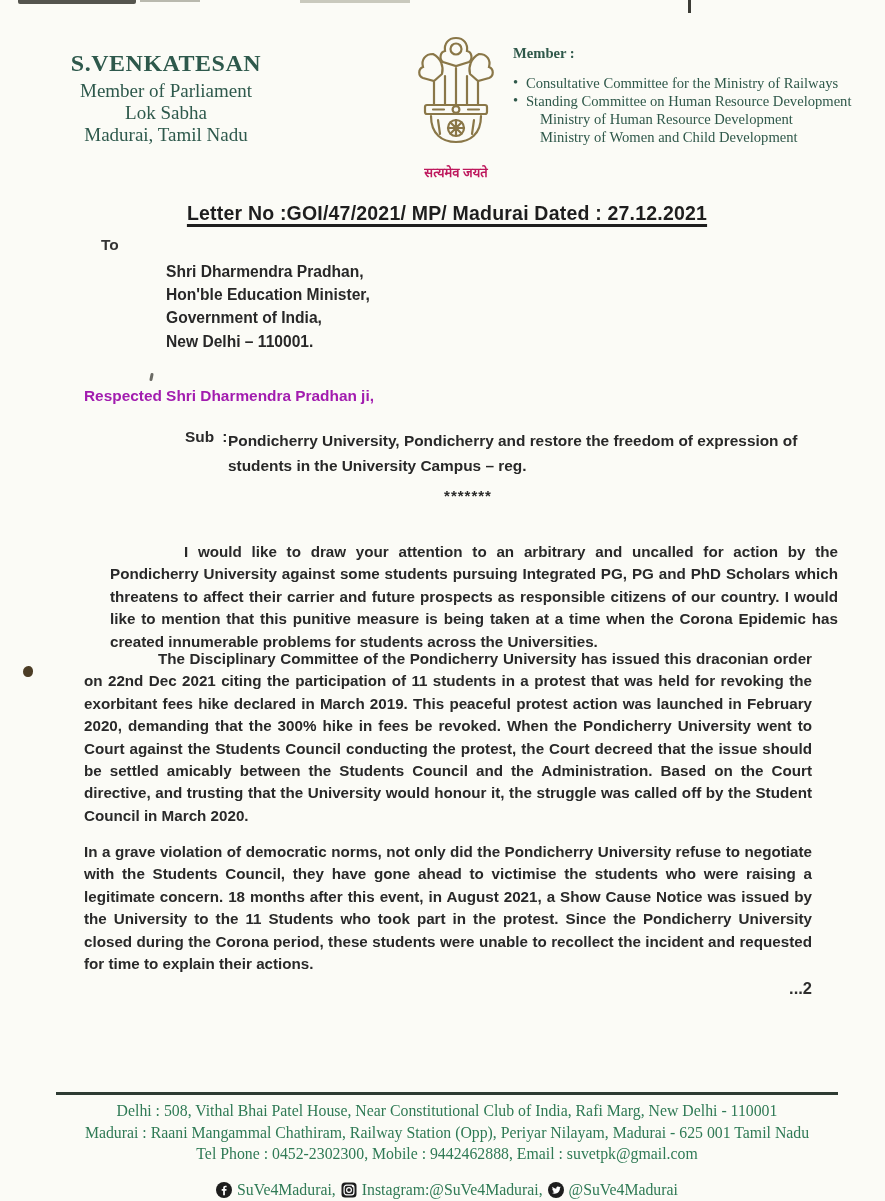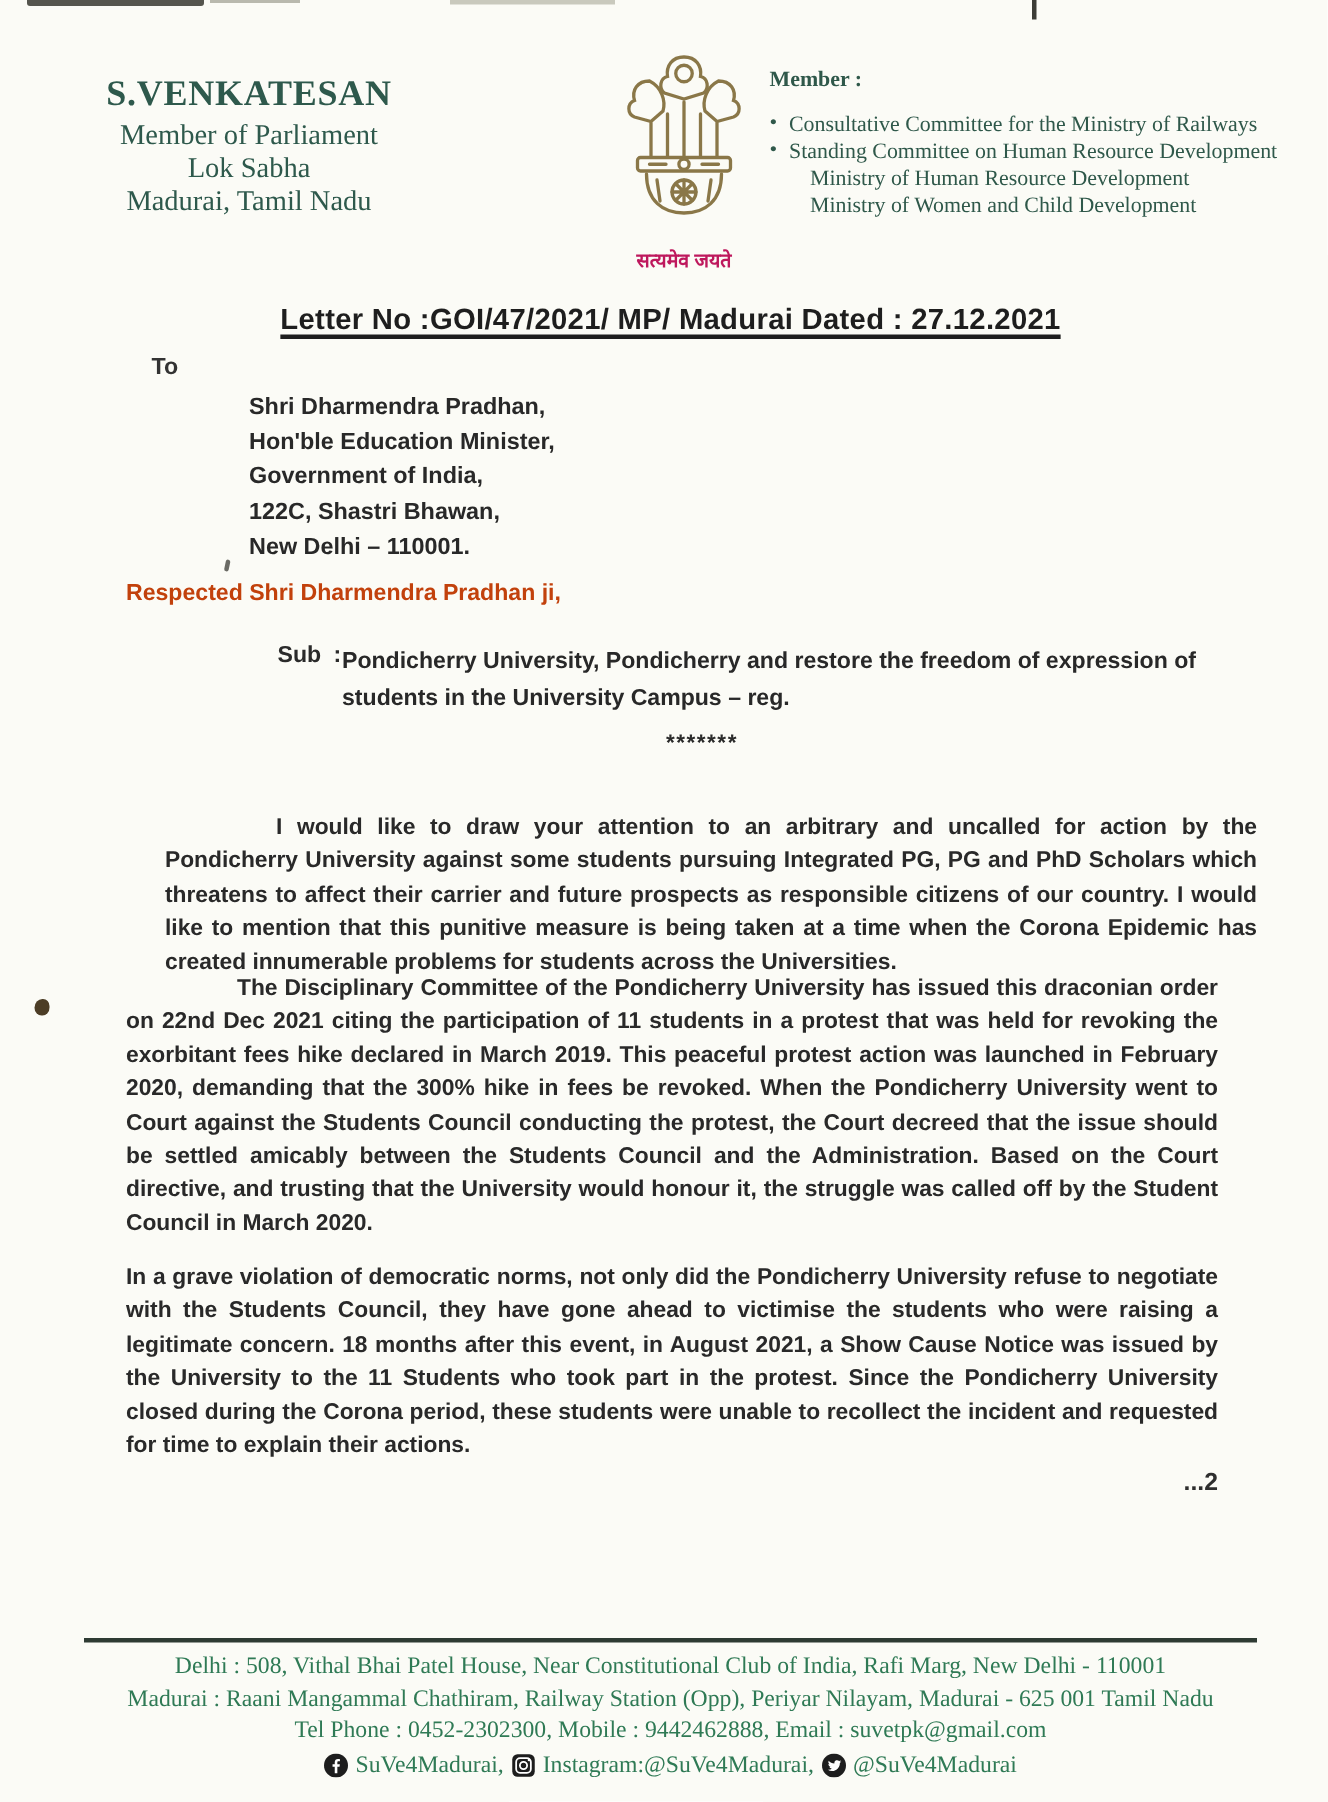--- a/index.html
+++ b/index.html
@@ -48,21 +48,21 @@
   .ref-line {
     position:absolute; left:78px; top:202px; width:738px; text-align:center;
     font-size:19.5px; font-weight:700; color:#1e1e1e; letter-spacing:.2px;
   }
   .ref-line span { text-decoration:underline; text-decoration-thickness:2.5px; text-underline-offset:4px; }
 
   .to-label { position:absolute; left:101px; top:236px; font-size:15.5px; font-weight:700; color:#333; }
 
   .address { position:absolute; left:166px; top:260px; font-size:15.6px; font-weight:700; line-height:23.2px; color:#282828; }
 
-  .salutation { position:absolute; left:84px; top:387px; font-size:15.4px; font-weight:700; color:#c2410c; }
+  .salutation { position:absolute; left:84px; top:387px; font-size:15.4px; font-weight:700; color:#a21caf; }
 
   .sub-label { position:absolute; left:185px; top:428px; font-size:15.4px; font-weight:700; word-spacing:4px; }
   .sub-lines { position:absolute; left:228px; top:428px; width:586px; font-size:15.4px; font-weight:700; line-height:25.4px; color:#282828; }
   .separator { position:absolute; left:228px; top:487px; width:480px; text-align:center; font-size:15px; font-weight:700; letter-spacing:1px; }
 
   .body-par {
     position:absolute; left:84px; width:728px;
     font-size:15.2px; font-weight:700; color:#292929;
     line-height:22.4px; text-align:justify;
   }
@@ -72,21 +72,21 @@
 
   .page-indicator { position:absolute; left:690px; top:979px; width:122px; text-align:right; font-size:16.5px; font-weight:700; color:#2e2e2e; }
 
   
   .footer-rule { position:absolute; left:56px; top:1092px; width:782px; height:3px; background:#2e3b33; }
   .footer {
     position:absolute; left:56px; top:1100px; width:782px; text-align:center;
     color:#2f7a55; font-family:"Liberation Serif", serif;
     font-size:15.8px; line-height:21.6px;
   }
-  .social-line { margin-top:1px; display:flex; justify-content:center; align-items:center; gap:5px; }
+  .social-line { margin-top:14px; display:flex; justify-content:center; align-items:center; gap:5px; }
   .sicon { display:inline-block; width:16px; height:16px; vertical-align:-2px; }
 </style>
 </head>
 <body>
 
 <div class="page">
 
   <div class="art art-streak1"></div>
   <div class="art art-streak2"></div>
   <div class="art art-smudge"></div>
@@ -141,21 +141,20 @@
 
   <div class="ref-line">
     <span>Letter No :GOI/47/2021/ MP/ Madurai  Dated :  27.12.2021</span>
   </div>
 
   <div class="to-label">To</div>
   <div class="address">
     <div>Shri Dharmendra Pradhan,</div>
     <div>Hon'ble Education Minister,</div>
     <div>Government of India,</div>
-    <div>122C, Shastri Bhawan,</div>
     <div>New Delhi – 110001.</div>
   </div>
 
   <div class="salutation">Respected Shri Dharmendra Pradhan ji,</div>
 
   <div class="sub-label">Sub :</div>
   <div class="sub-lines">
     <div>Pondicherry University, Pondicherry  and restore the freedom of expression of</div>
     <div>students in the University Campus – reg.</div>
   </div>

